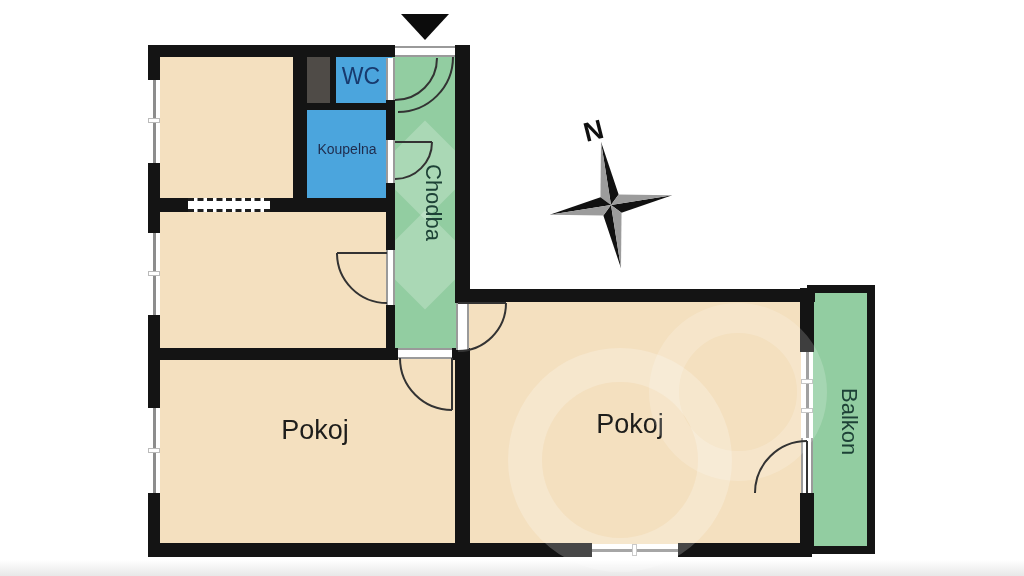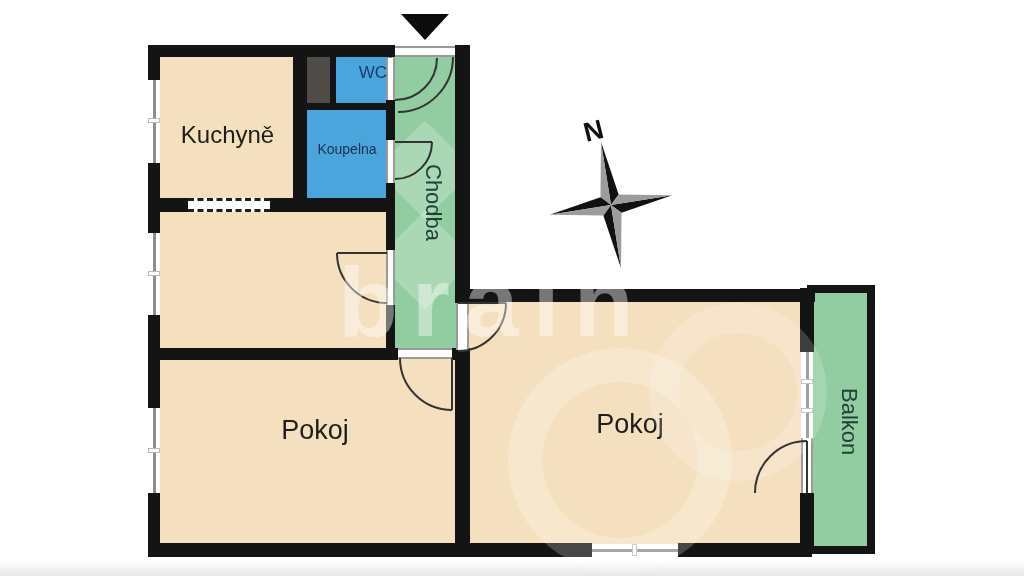--- a/index.html
+++ b/index.html
@@ -156,26 +156,24 @@
       <polygon points="62,0 9.2,-9.2 0,0" fill="#9c9c9c"></polygon>
       <polygon points="0,64 -9.2,9.2 0,0" fill="#111"></polygon>
       <polygon points="0,64 9.2,9.2 0,0" fill="#9c9c9c"></polygon>
       <polygon points="-62,0 -9.2,-9.2 0,0" fill="#111"></polygon>
       <polygon points="-62,0 -9.2,9.2 0,0" fill="#9c9c9c"></polygon>
     </g>
   </svg>
 
   <div id="compass-n">N</div>
 
-  <div class="lbl" style="left:150px;top:122px;width:155px;font-size:24px;">Kuchyně</div>
-  <div class="lbl" style="left:342px;top:64px;width:62px;font-size:17px;color:#183a6e;">WC</div>
+  <div class="lbl" style="left:330px;top:64px;width:62px;font-size:23px;color:#183a6e;">WC</div>
   <div class="lbl" style="left:300px;top:142px;width:94px;font-size:14px;color:#1f2c4d;">Koupelna</div>
   <div class="lbl-vert" style="left:402px;top:128px;width:44px;height:150px;font-size:22px;">Chodba</div>
   <div class="lbl" style="left:190px;top:416px;width:250px;font-size:27px;">Pokoj</div>
   <div class="lbl" style="left:515px;top:410px;width:230px;font-size:27px;">Pokoj</div>
   <div class="lbl-vert" style="left:820px;top:352px;width:42px;height:140px;font-size:22px;">Balkon</div>
 
-  <div id="wm-text">brain</div>
 
 
   <div id="bottom-shade"></div>
 
 </div>
 
 </body></html>

